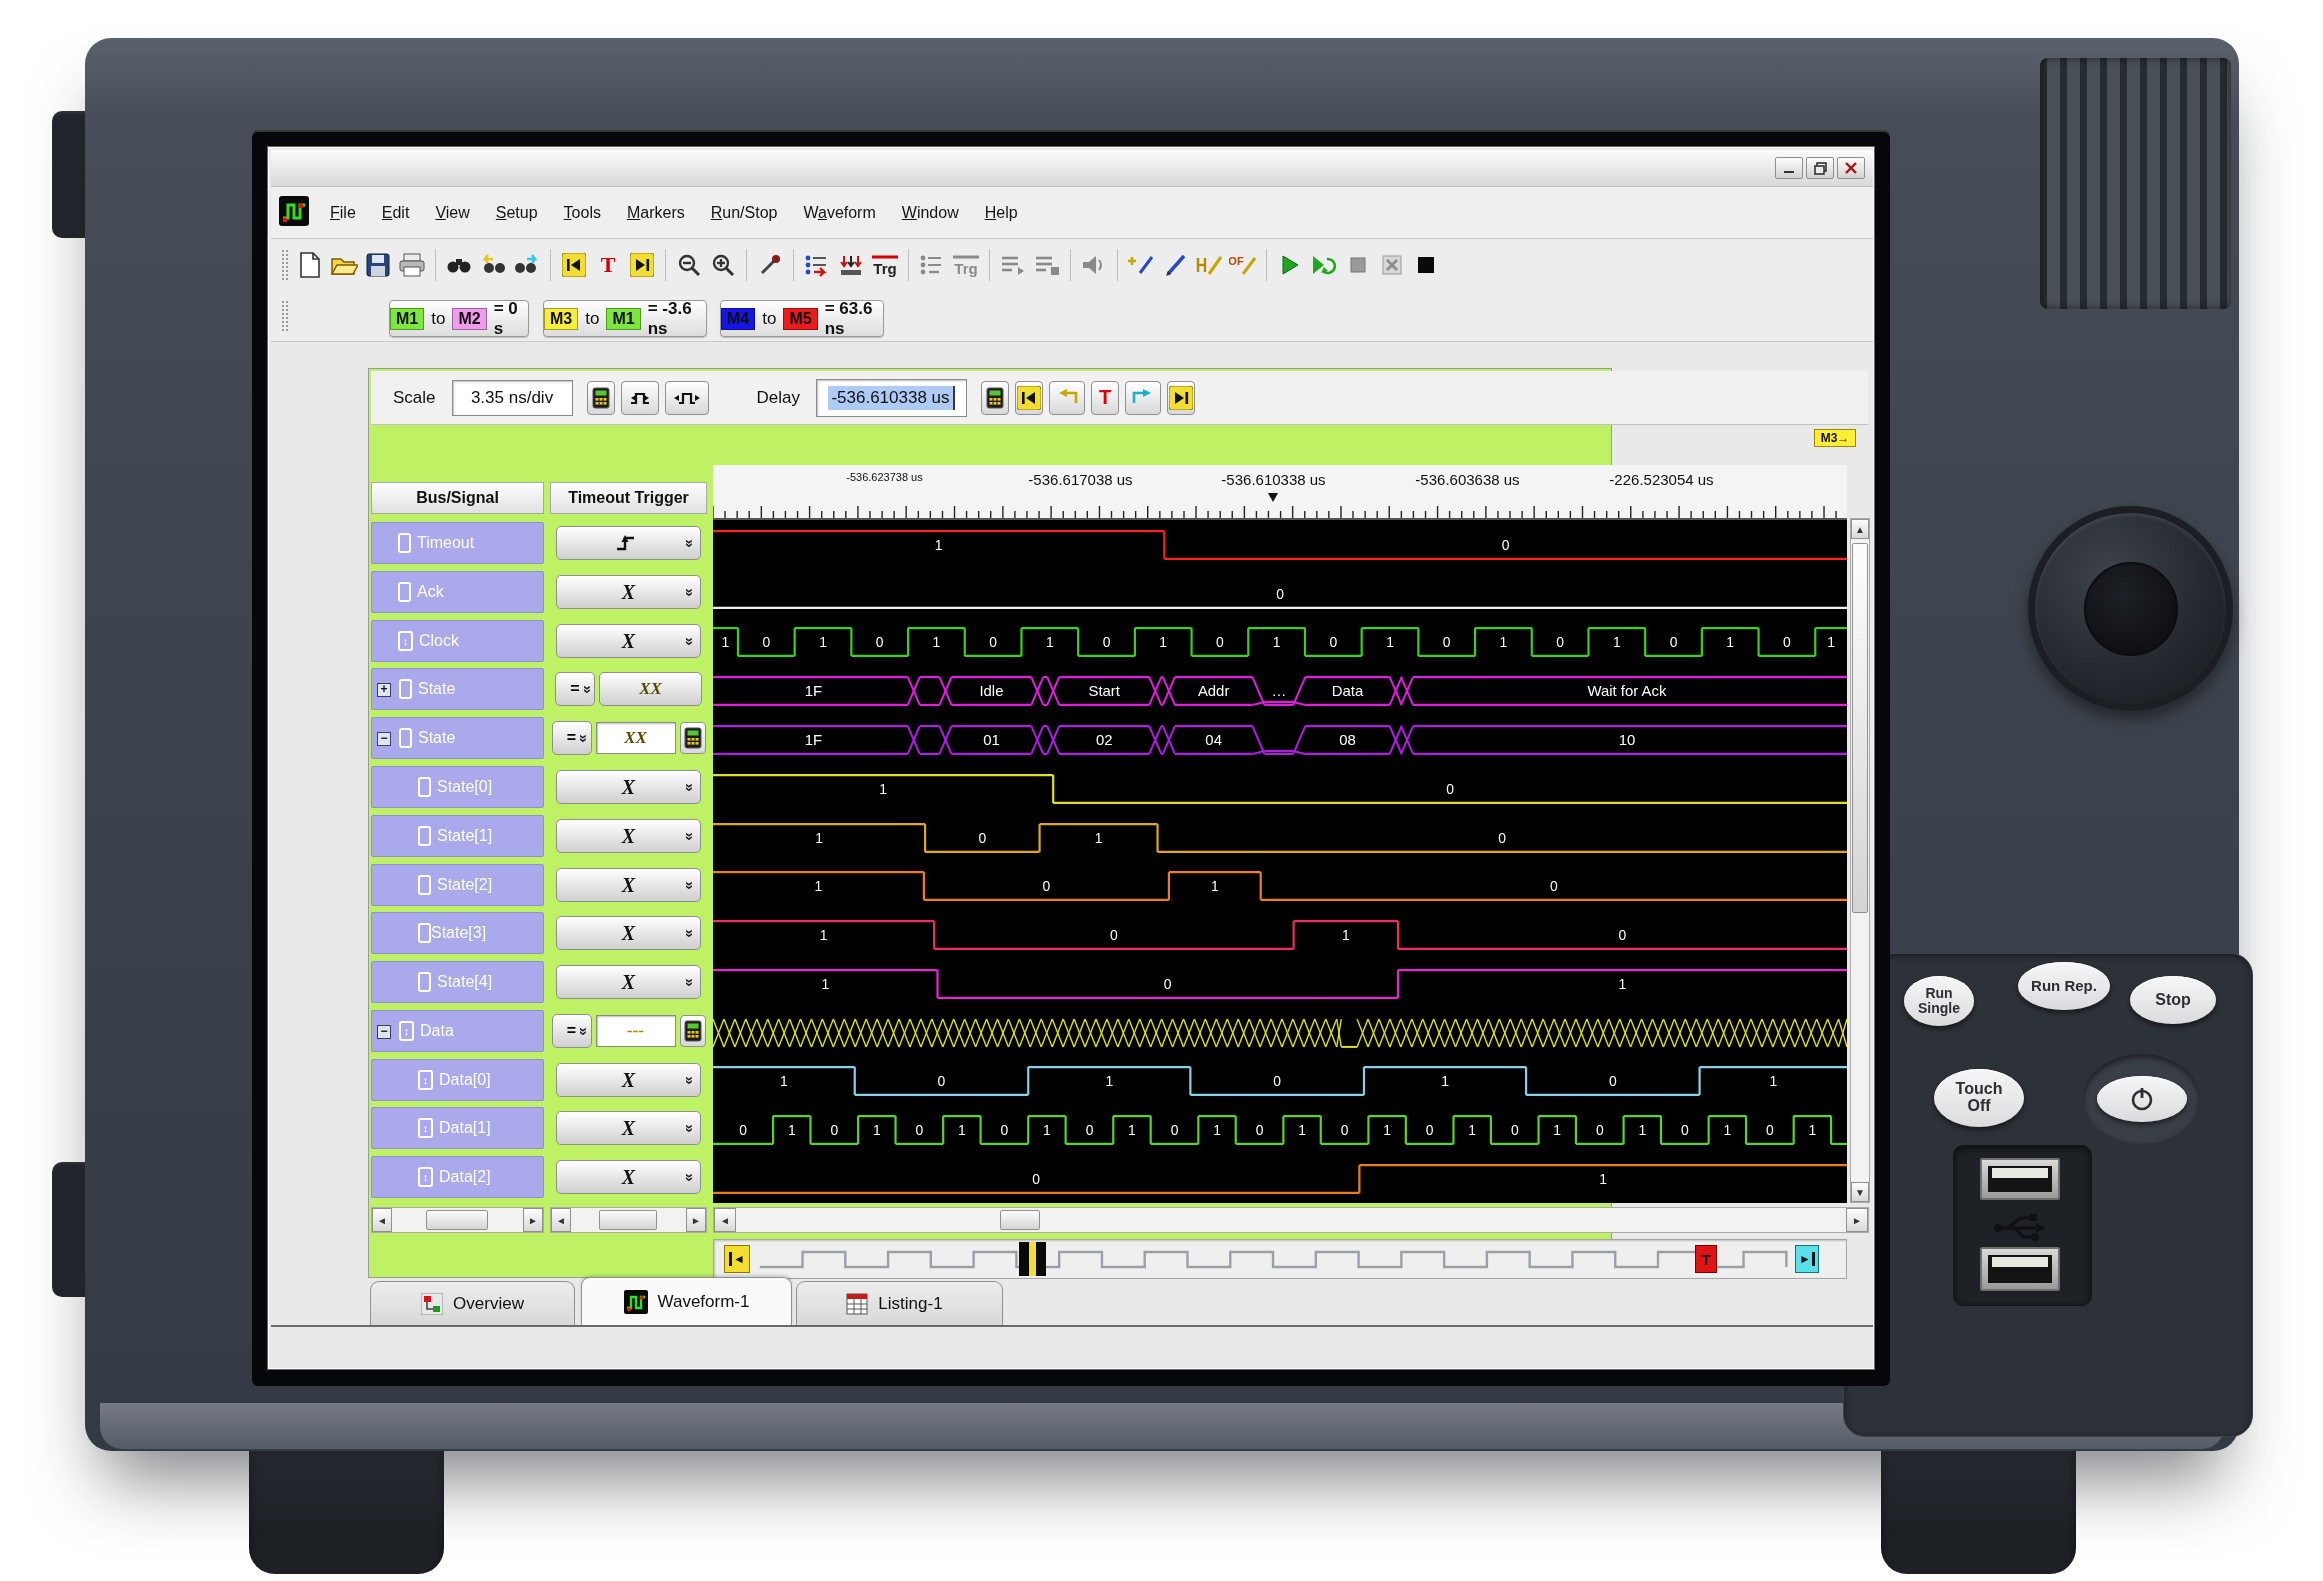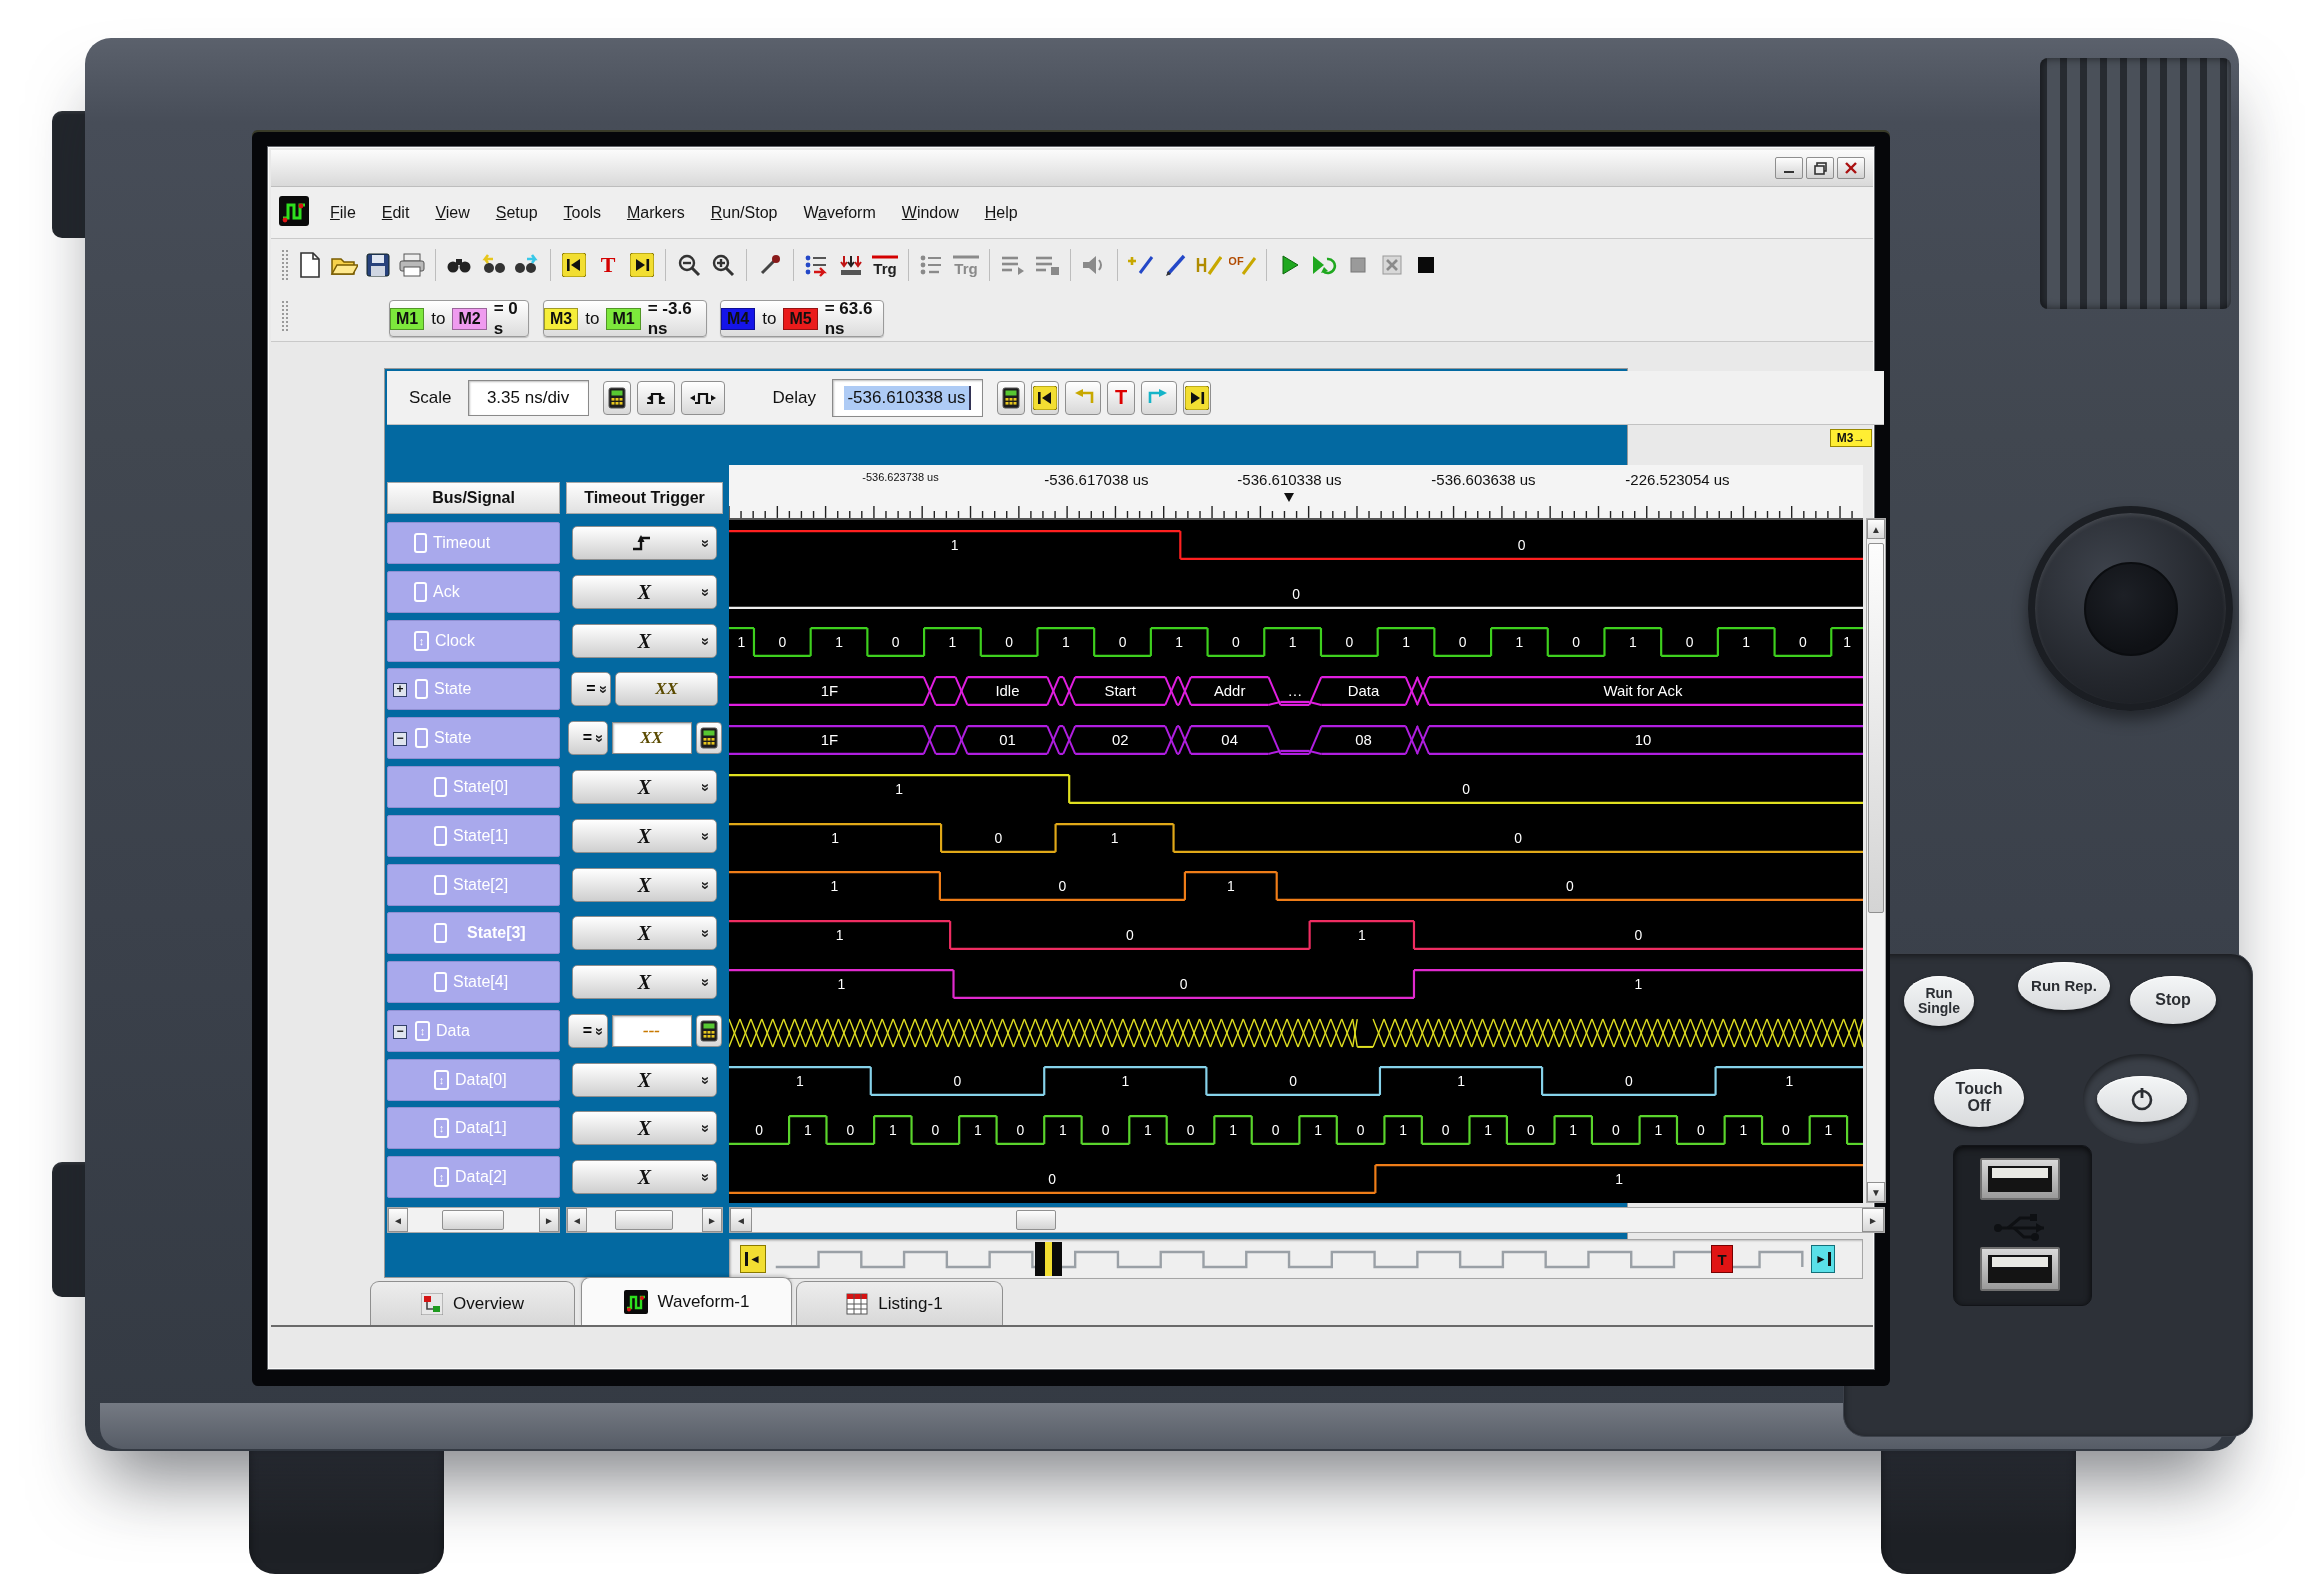--- a/index.html
+++ b/index.html
@@ -56,21 +56,21 @@
   .grip{width:6px;height:30px;margin:0 5px;border-left:2px dotted #9a9a9a;border-right:2px dotted #9a9a9a;}
   .tbtn{width:34px;height:34px;display:flex;align-items:center;justify-content:center;border-radius:3px;}
   .tsep{width:1px;height:32px;background:#bdbdbd;margin:0 6px;}
   .markerbar{left:3px;top:143px;width:1602px;height:52px;background:#ededed;border-bottom:1px solid #c9c9c9;}
   .mkbtn{position:absolute;top:10px;height:37px;background:linear-gradient(180deg,#ffffff,#dcdcdc);
     border:1px solid #9a9a9a;border-radius:4px;display:flex;align-items:center;justify-content:center;
     gap:7px;font-size:17px;color:#111;box-shadow:0 1px 1px rgba(0,0,0,.2);}
   .chip{padding:1px 5px;font-weight:bold;font-size:16px;color:#101010;border:1px solid rgba(0,0,0,.35);}
 
   
-  .wavechild{left:116px;top:221px;width:1244px;height:910px;background:#0369a1;border:1px solid #9a9a9a;}
+  .wavechild{left:100px;top:221px;width:1244px;height:910px;background:#bef264;border:1px solid #9a9a9a;}
   .scalebar{left:2px;top:2px;width:1497px;height:54px;background:#f1f1f1;border-bottom:1px solid #c2c2c2;
     display:flex;align-items:center;}
   .field{background:#fff;border:1px solid #8a8a8a;box-shadow:inset 1px 1px 2px rgba(0,0,0,.25);
     display:flex;align-items:center;justify-content:center;font-size:17px;color:#111;}
   .sbtn{background:linear-gradient(180deg,#ffffff,#d8d8d8);border:1px solid #8f8f8f;border-radius:4px;
     display:flex;align-items:center;justify-content:center;}
   .hdrbox{background:linear-gradient(180deg,#fdfdfd,#e1e1e1);border:1px solid #a8a8a8;
     display:flex;align-items:center;justify-content:center;font-size:16px;font-weight:600;color:#111;}
   .sigcell{background:#a9a9ec;border:1px solid #8f8fd2;border-radius:2px;color:#fff;font-size:16px;
     display:flex;align-items:center;}
@@ -1339,21 +1339,21 @@
                 <span>State[2]</span>
               </span>
             </div>
             <div class="abs trigcell" style="left: 181px; top: 495px; width: 157px; height: 42px;">
               <div class="xbtn" style="width:145px;">
                 <span class="xglyph">X</span>
                 <span class="chev" style="position:absolute;right:6px;">»</span>
               </div>
             </div>
             <div class="abs sigcell" style="left: 2px; top: 543px; width: 173px; height: 42px;">
-              <span style="position:absolute;left:46px;top:10px;display:flex;align-items:center;gap:20px;font-weight:bold;">
+              <span style="position:absolute;left:46px;top:10px;display:flex;align-items:center;gap:0;">
                 <span style="display:inline-block;width:13px;height:20px;border:2px solid #fff;border-radius:3px;"></span>
                 <span>State[3]</span>
               </span>
             </div>
             <div class="abs trigcell" style="left: 181px; top: 543px; width: 157px; height: 42px;">
               <div class="xbtn" style="width:145px;">
                 <span class="xglyph">X</span>
                 <span class="chev" style="position:absolute;right:6px;">»</span>
               </div>
             </div>

